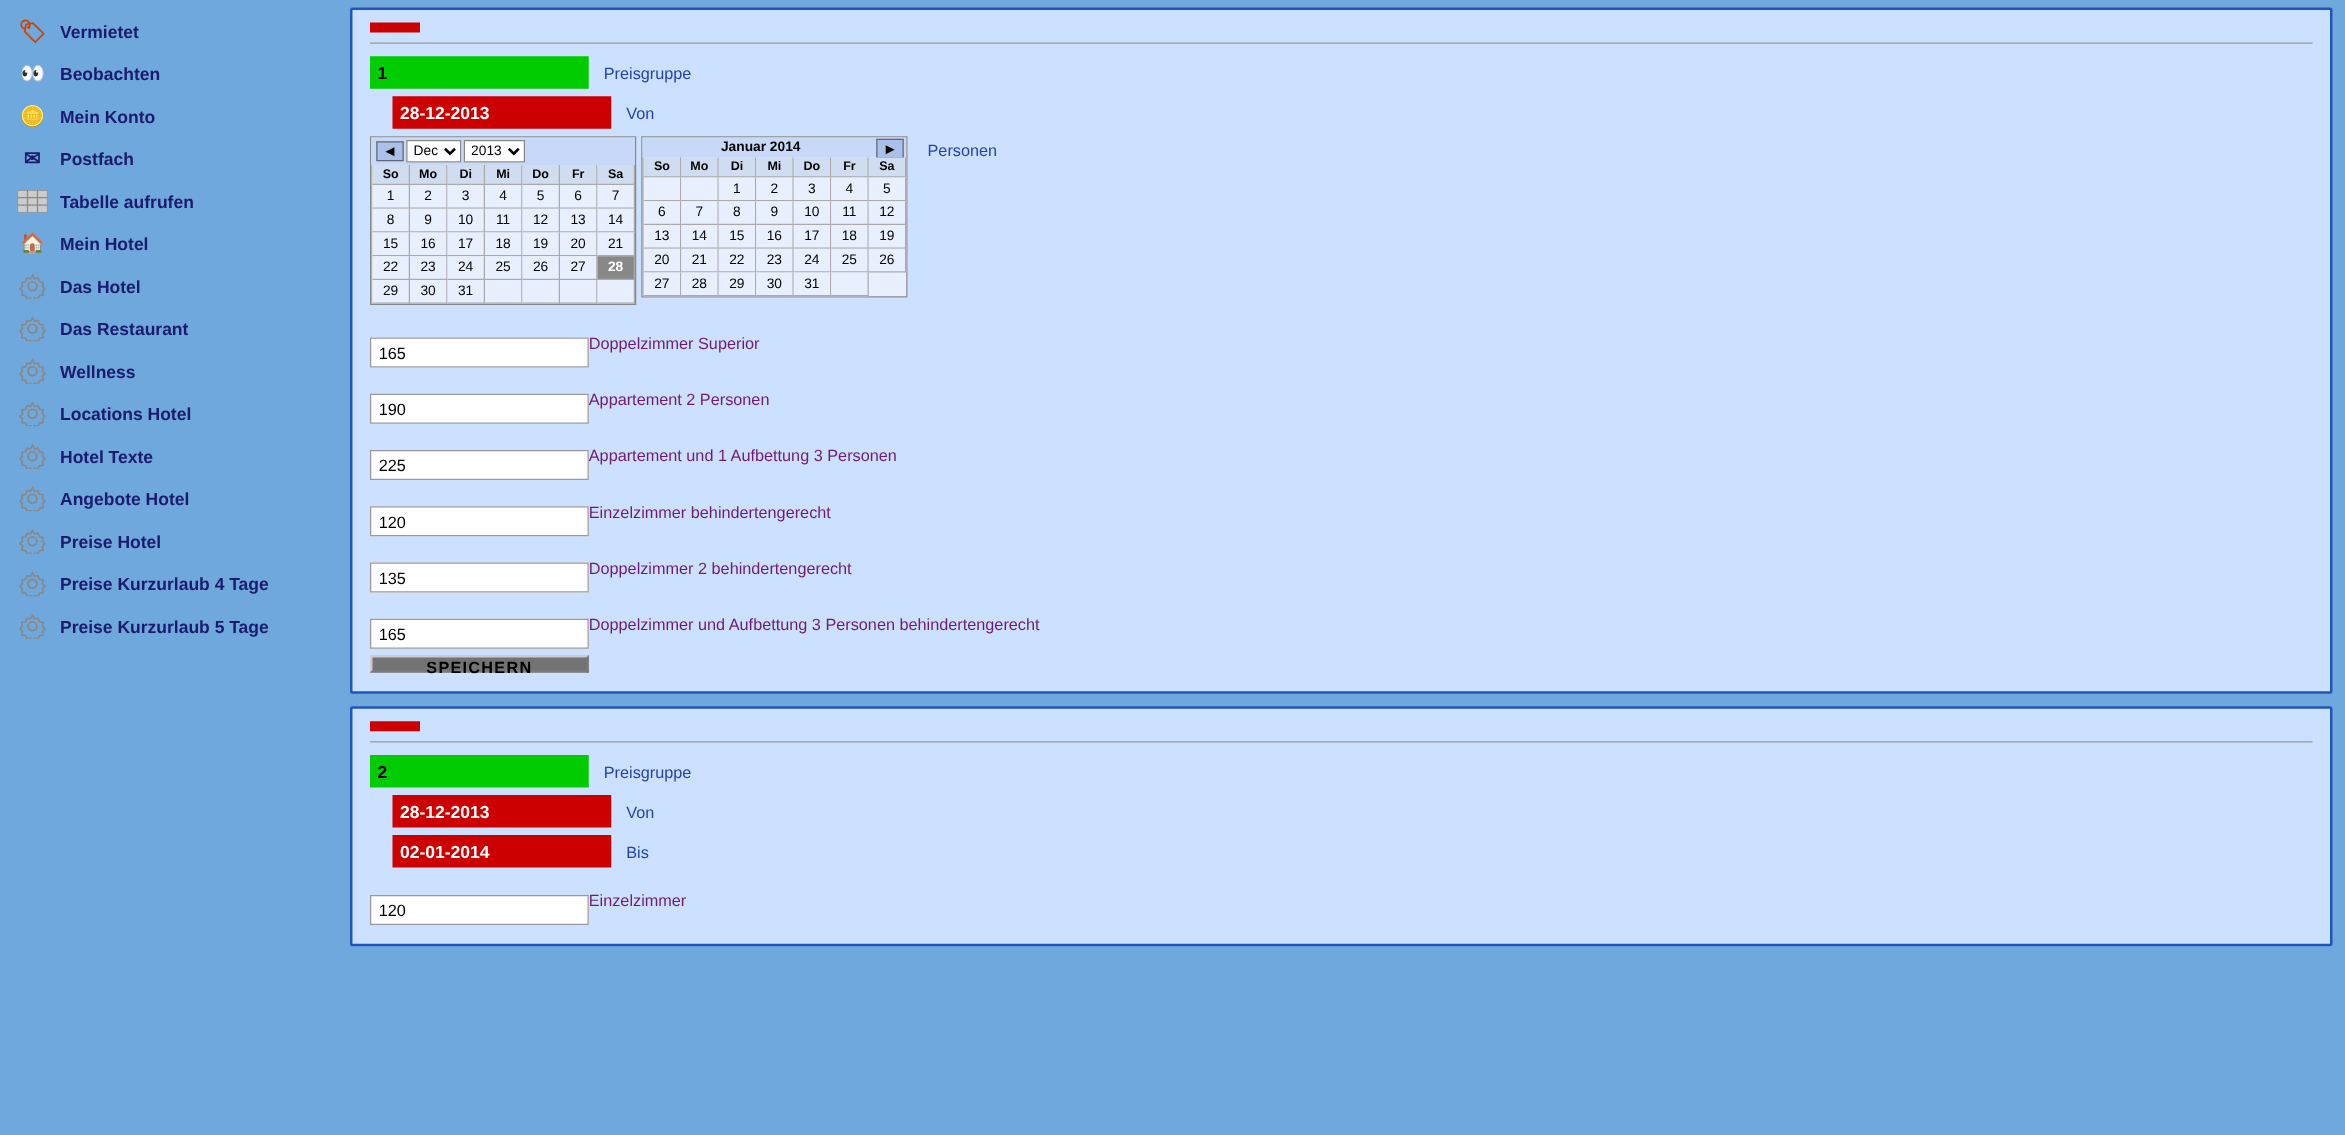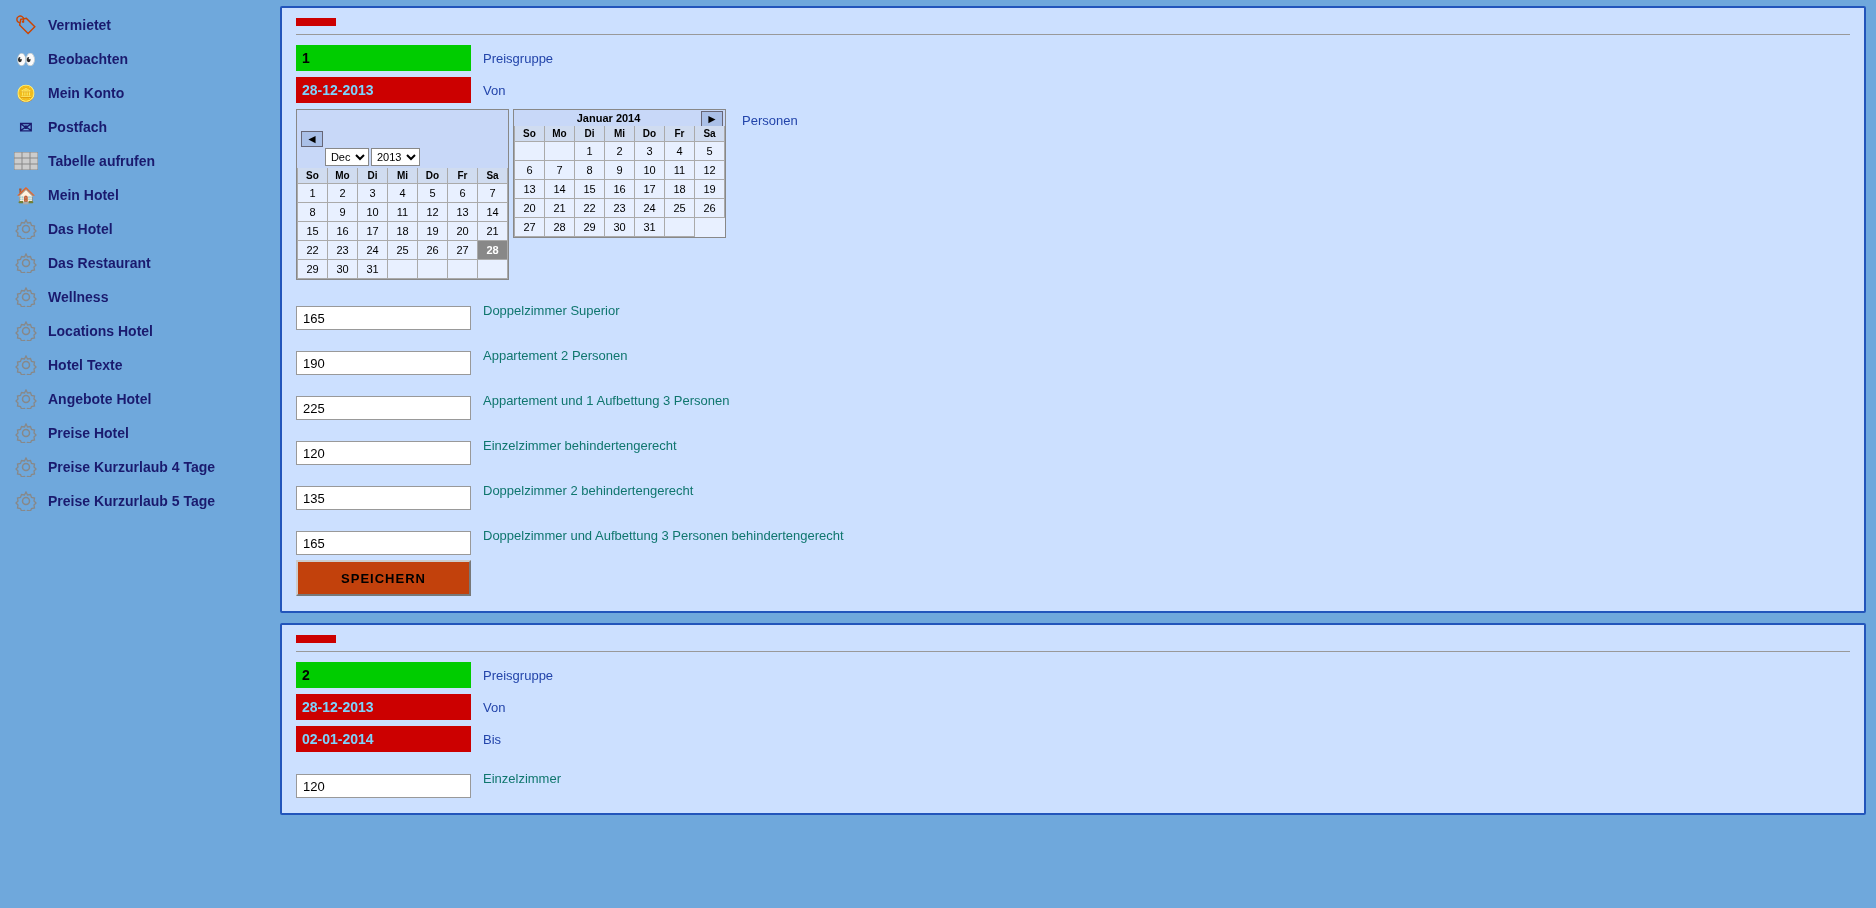--- a/index.html
+++ b/index.html
@@ -79,21 +79,21 @@
       height: 26px;
       display: flex;
       align-items: center;
       padding: 0 6px;
       font-weight: bold;
       font-size: 14px;
       color: #000;
       flex-shrink: 0;
     }
     .pg-badge.green { background: #00cc00; }
-    .pg-badge.red-date { background: #cc0000; color: #7dd3fc; }
+    .pg-badge.red-date { background: #cc0000; color: #ffffff; margin-left: 18px; }
     .pg-label {
       margin-left: 12px;
       color: #2244aa;
       font-size: 13px;
     }
 
     
     .calendar-container {
       display: flex;
       gap: 4px;
@@ -118,21 +118,20 @@
       padding: 0 4px;
       background: #aac0e8;
       border: 1px solid #667;
       font-size: 12px;
     }
     .cal-select {
       font-size: 11px;
       padding: 1px;
       background: #fff;
       border: 1px solid #888;
-      margin-top: 36px;
     }
     .cal-title {
       background: #c8d8f8;
       text-align: center;
       font-weight: bold;
       font-size: 11px;
       padding: 2px;
     }
     .cal-grid {
       display: grid;
@@ -170,30 +169,29 @@
       width: 175px;
       height: 24px;
       border: 1px solid #999;
       padding: 2px 6px;
       font-size: 13px;
       background: #fff;
       flex-shrink: 0;
       margin-top: 16px;
     }
     .price-desc {
-      margin-left: 12px;
-      color: #0f766e;
+      color: #701a75;
       font-size: 13px;
     }
 
     
     .save-btn {
       width: 175px;
-      height: 36px;
-      background: #c2410c;
+      height: 14px;
+      background: #737373;
       border: 2px outset #ccc;
       font-size: 13px;
       font-weight: bold;
       cursor: pointer;
       letter-spacing: 1px;
     }
   </style>
 </head>
 <body>
 

